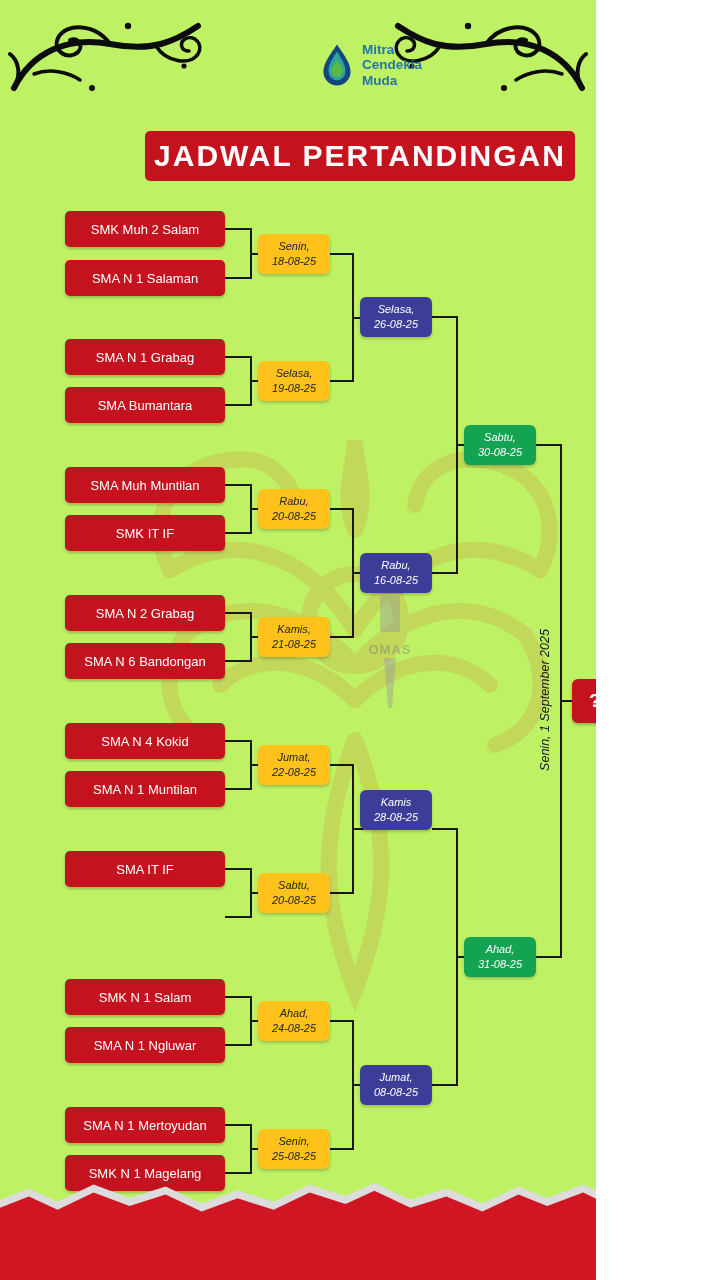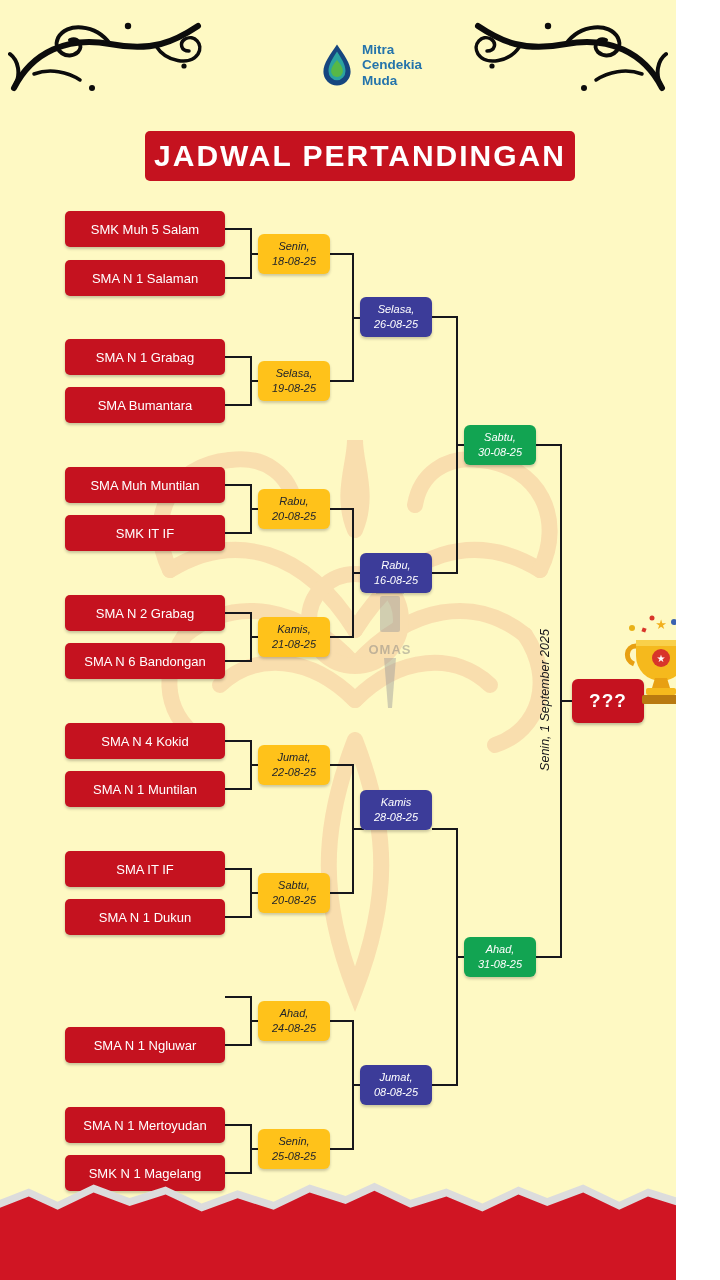--- a/index.html
+++ b/index.html
@@ -1,18 +1,18 @@
 <!DOCTYPE html>
 <html><head>
 <meta charset="utf-8">
 <style>
   * { box-sizing: border-box; margin: 0; padding: 0; }
   html,body { background:#ffffff; }
   body { font-family:"Liberation Sans", sans-serif; }
-  .canvas { position:relative; width:676px; height:1280px; background:#fef9c3; overflow:hidden; }
+  .canvas { position:relative; width:596px; height:1280px; background:#bef264; overflow:hidden; }
 
   
   .flourish { position:absolute; z-index:1; }
   .fl-left { left:8px; top:14px; }
   .fl-right { right:8px; top:14px; transform:scaleX(-1); }
 
   
   .logo { position:absolute; left:320px; top:42px; display:flex; align-items:center; gap:8px; z-index:2; }
   .logo-text { display:flex; flex-direction:column; color:#2574ab; font-weight:bold; font-size:13.5px; line-height:1.12; }
 
@@ -186,32 +186,32 @@
       <i class="ln" style="left: 432px; top: 828px; width: 26px; height: 2px;"></i>
       <i class="ln" style="left: 432px; top: 1084px; width: 26px; height: 2px;"></i>
       <i class="ln" style="left: 456px; top: 828px; width: 2px; height: 258px;"></i>
       <i class="ln" style="left: 456px; top: 956px; width: 12px; height: 2px;"></i>
       <i class="ln" style="left: 536px; top: 444px; width: 26px; height: 2px;"></i>
       <i class="ln" style="left: 536px; top: 956px; width: 26px; height: 2px;"></i>
       <i class="ln" style="left: 560px; top: 444px; width: 2px; height: 514px;"></i>
       <i class="ln" style="left: 560px; top: 700px; width: 14px; height: 2px;"></i>
     </div>
 
-  <div class="team" style="top:211px">SMK Muh 5 Salam</div>
+  <div class="team" style="top:211px">SMK Muh 2 Salam</div>
   <div class="team" style="top:260px">SMA N 1 Salaman</div>
   <div class="team" style="top:339px">SMA N 1 Grabag</div>
   <div class="team" style="top:387px">SMA Bumantara</div>
   <div class="team" style="top:515px">SMK IT IF</div>
   <div class="team" style="top:467px">SMA Muh Muntilan</div>
   <div class="team" style="top:595px">SMA N 2 Grabag</div>
   <div class="team" style="top:643px">SMA N 6 Bandongan</div>
   <div class="team" style="top:723px">SMA N 4 Kokid</div>
   <div class="team" style="top:771px">SMA N 1 Muntilan</div>
   <div class="team" style="top:851px">SMA IT IF</div>
-  <div class="team" style="top:899px">SMA N 1 Dukun</div>
+  <div class="team" style="top:979px">SMK N 1 Salam</div>
   <div class="team" style="top:1027px">SMA N 1 Ngluwar</div>
   <div class="team" style="top:1107px">SMA N 1 Mertoyudan</div>
   <div class="team" style="top:1155px">SMK N 1 Magelang</div>
 
   <div class="date d1" style="top:234px">
     <span>Senin,</span>
     <span>18-08-25</span>
   </div>
   <div class="date d1" style="top:361px">
     <span>Selasa,</span>

